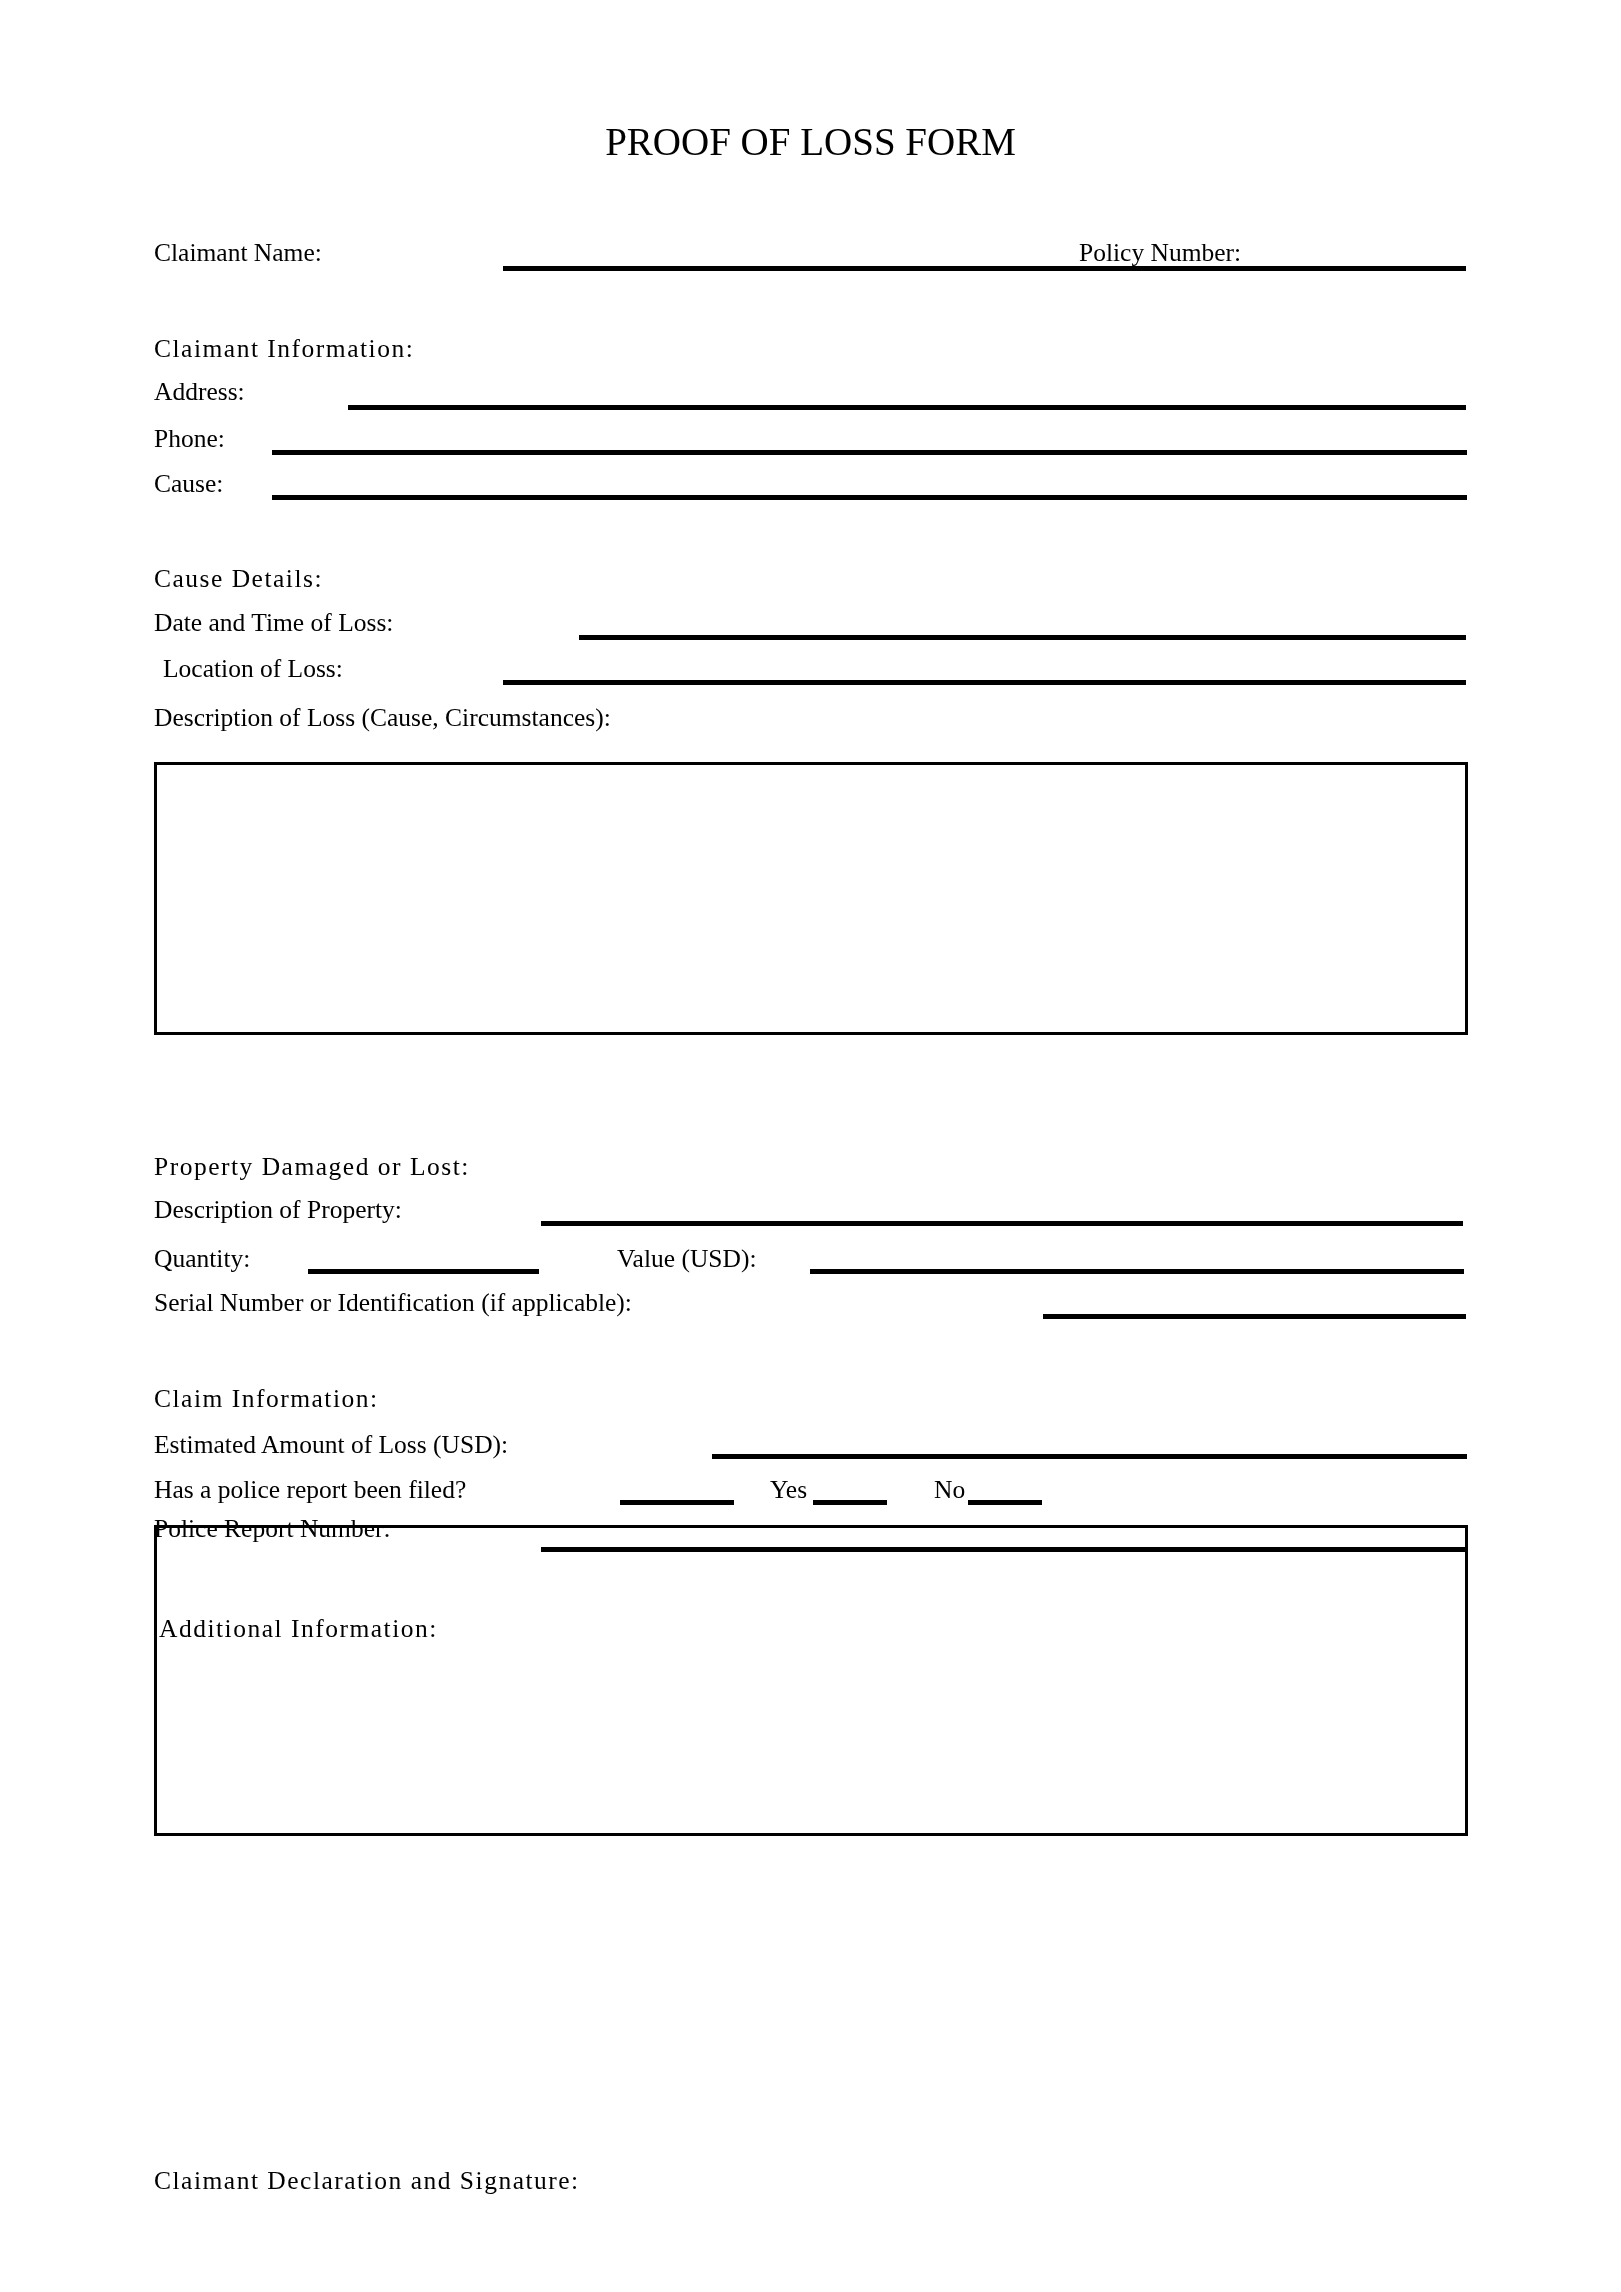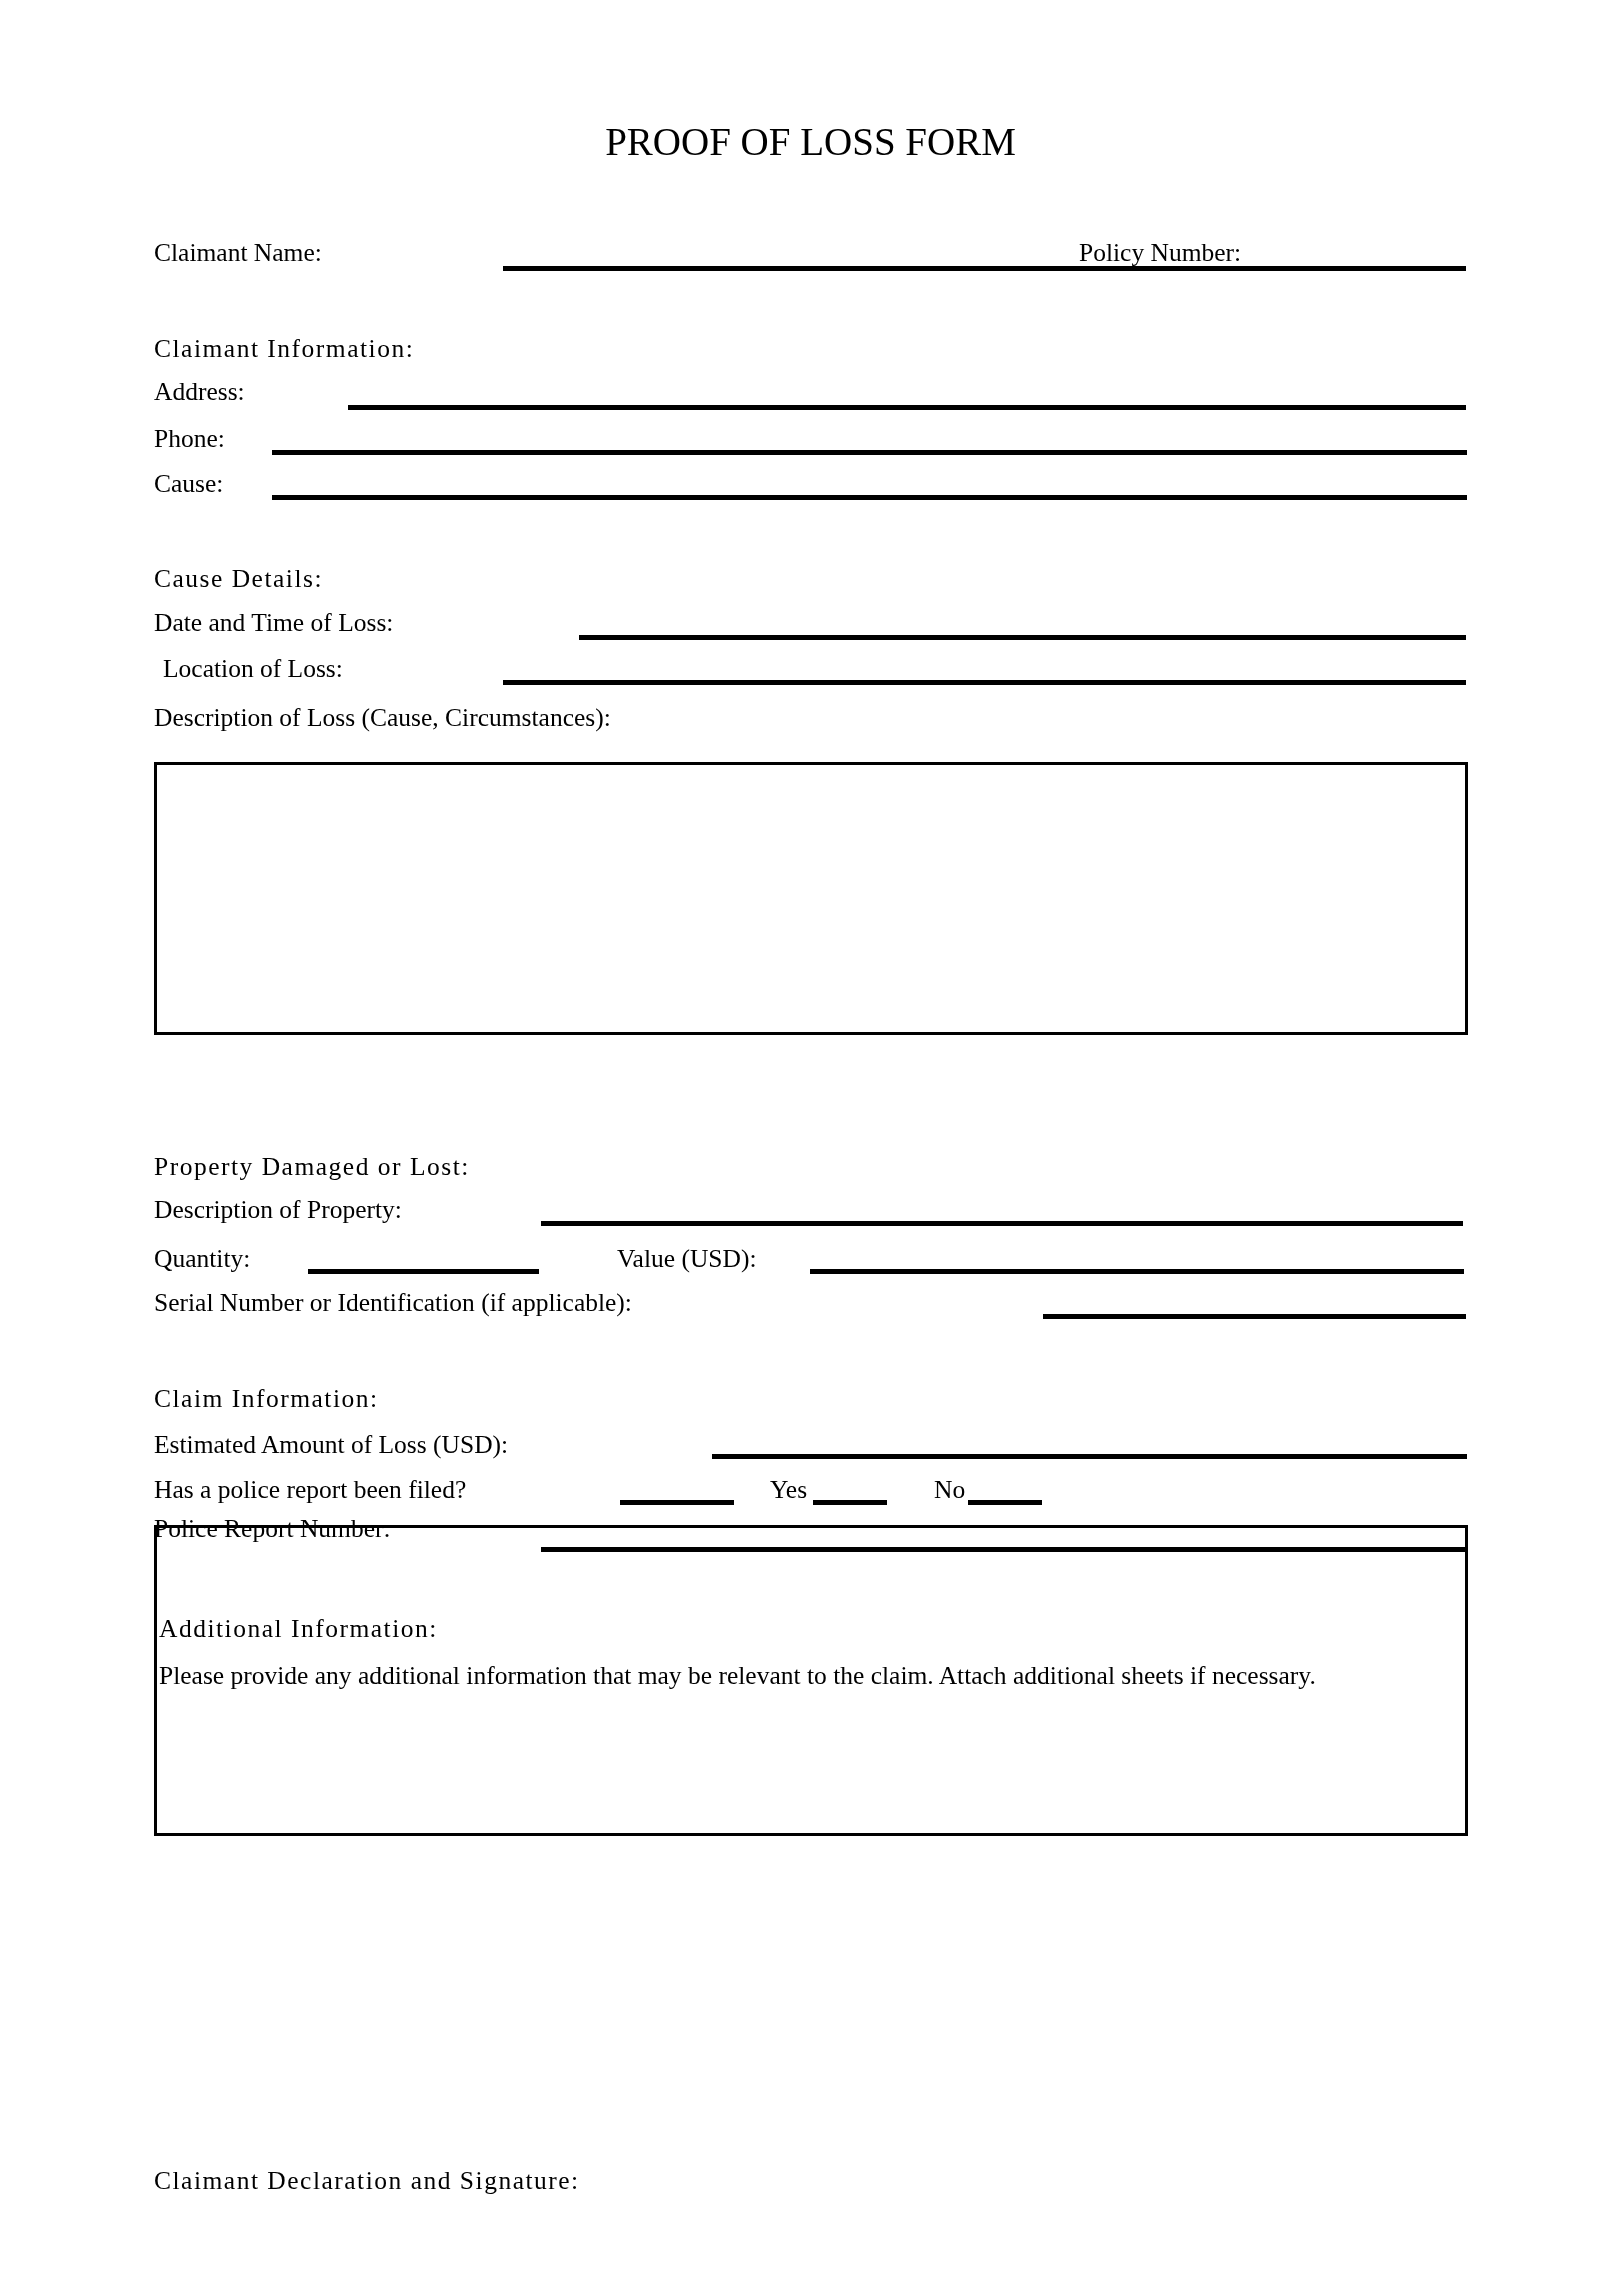--- a/index.html
+++ b/index.html
@@ -98,18 +98,17 @@
   <div class="fline" style="left:813px; top:1500px; width:74px;"></div>
   <div class="t" style="left:926px; top:1475px;margin-left:8px;">No</div>
   <div class="fline" style="left:968px; top:1500px; width:74px;"></div>
 
   <div class="bigbox" style="left:154px; top:1525px; width:1308px; height:305px;"></div>
 
   <div class="t" style="left:154px; top:1514px;">Police Report Number:</div>
   <div class="fline" style="left:541px; top:1547px; width:927px;"></div>
 
   <div class="t h" style="left:159px; top:1614px;">Additional Information:</div>
-  <div class="t" style="left:159px; top:1661px;">Please provide any additional information that may be relevant to the claim. Attach additional sheets if necessary.</div>
 
   <div class="t h" style="left:154px; top:2166px;">Claimant Declaration and Signature:</div>
 
 </div>
 
 
 </body></html>

